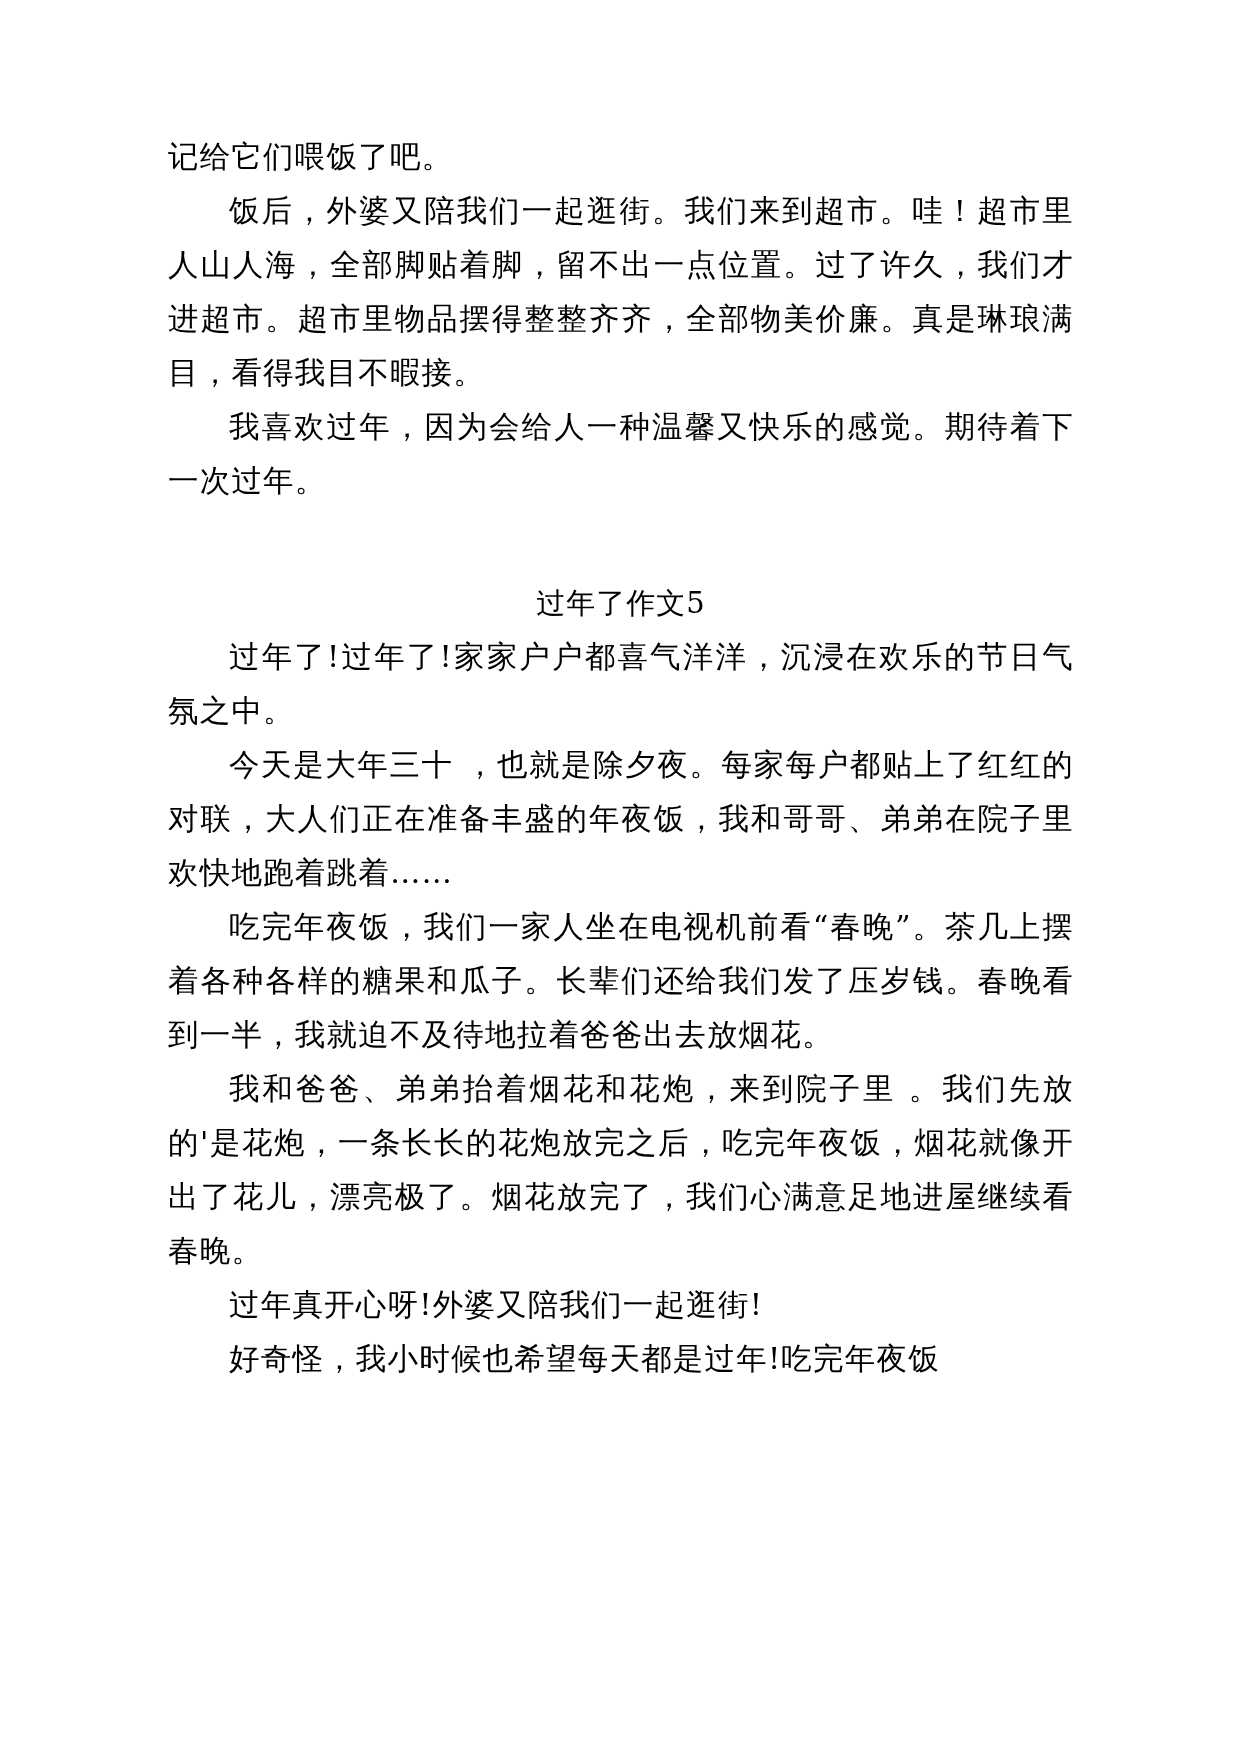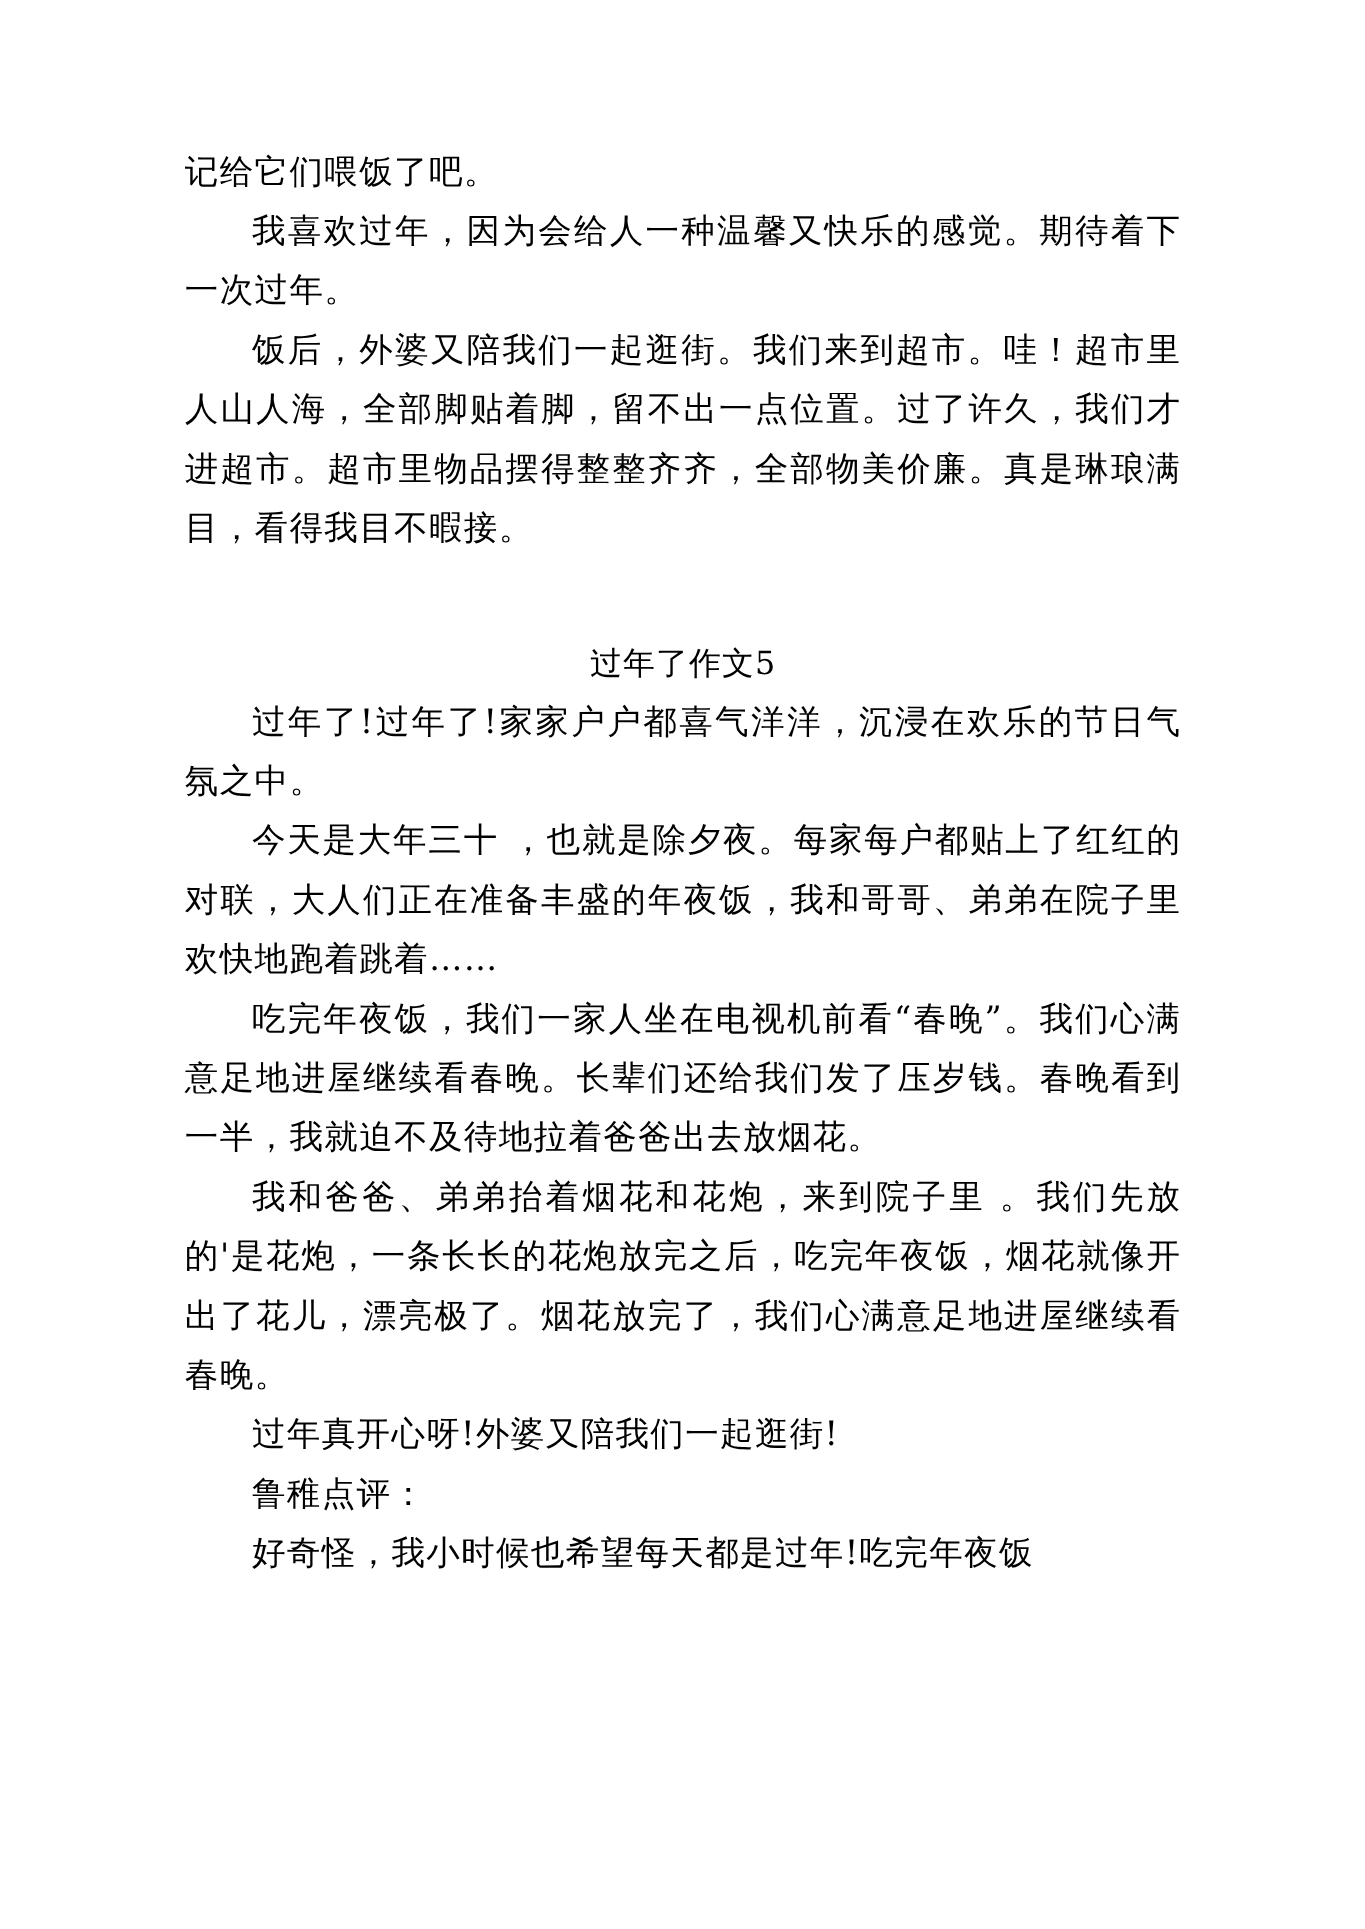--- a/index.html
+++ b/index.html
@@ -54,36 +54,35 @@
   }
 </style>
 </head>
 <body>
 
 <div class="page">
   <div class="content">
 
     <p class="para noindent">记给它们喂饭了吧。</p>
 
+    <p class="para indent">饭后，外婆又陪我们一起逛街。我们来到超市。哇！超市里人山人海，全部脚贴着脚，留不出一点位置。过了许久，我们才进超市。超市里物品摆得整整齐齐，全部物美价廉。真是琳琅满目，看得我目不暇接。</p>
+
     <p class="para indent">我喜欢过年，因为会给人一种温馨又快乐的感觉。期待着下一次过年。</p>
-
-    <p class="para indent">饭后，外婆又陪我们一起逛街。我们来到超市。哇！超市里人山人海，全部脚贴着脚，留不出一点位置。过了许久，我们才进超市。超市里物品摆得整整齐齐，全部物美价廉。真是琳琅满目，看得我目不暇接。</p>
 
     <div class="gap-large"></div>
 
     <p class="heading">过年了作文5</p>
 
     <p class="para indent">过年了!过年了!家家户户都喜气洋洋，沉浸在欢乐的节日气氛之中。</p>
 
     <p class="para indent">今天是大年三十 ，也就是除夕夜。每家每户都贴上了红红的对联，大人们正在准备丰盛的年夜饭，我和哥哥、弟弟在院子里欢快地跑着跳着……</p>
 
-    <p class="para indent">吃完年夜饭，我们一家人坐在电视机前看“春晚”。我们心满意足地进屋继续看春晚。长辈们还给我们发了压岁钱。春晚看到一半，我就迫不及待地拉着爸爸出去放烟花。</p>
+    <p class="para indent">吃完年夜饭，我们一家人坐在电视机前看“春晚”。茶几上摆着各种各样的糖果和瓜子。长辈们还给我们发了压岁钱。春晚看到一半，我就迫不及待地拉着爸爸出去放烟花。</p>
 
     <p class="para indent">我和爸爸、弟弟抬着烟花和花炮，来到院子里 。我们先放的'是花炮，一条长长的花炮放完之后，吃完年夜饭，烟花就像开出了花儿，漂亮极了。烟花放完了，我们心满意足地进屋继续看春晚。</p>
 
     <p class="para indent">过年真开心呀!外婆又陪我们一起逛街!</p>
 
-    <p class="para indent">鲁稚点评：</p>
 
     <p class="para indent">好奇怪，我小时候也希望每天都是过年!吃完年夜饭</p>
 
   </div>
 </div>
 
 </body></html>

